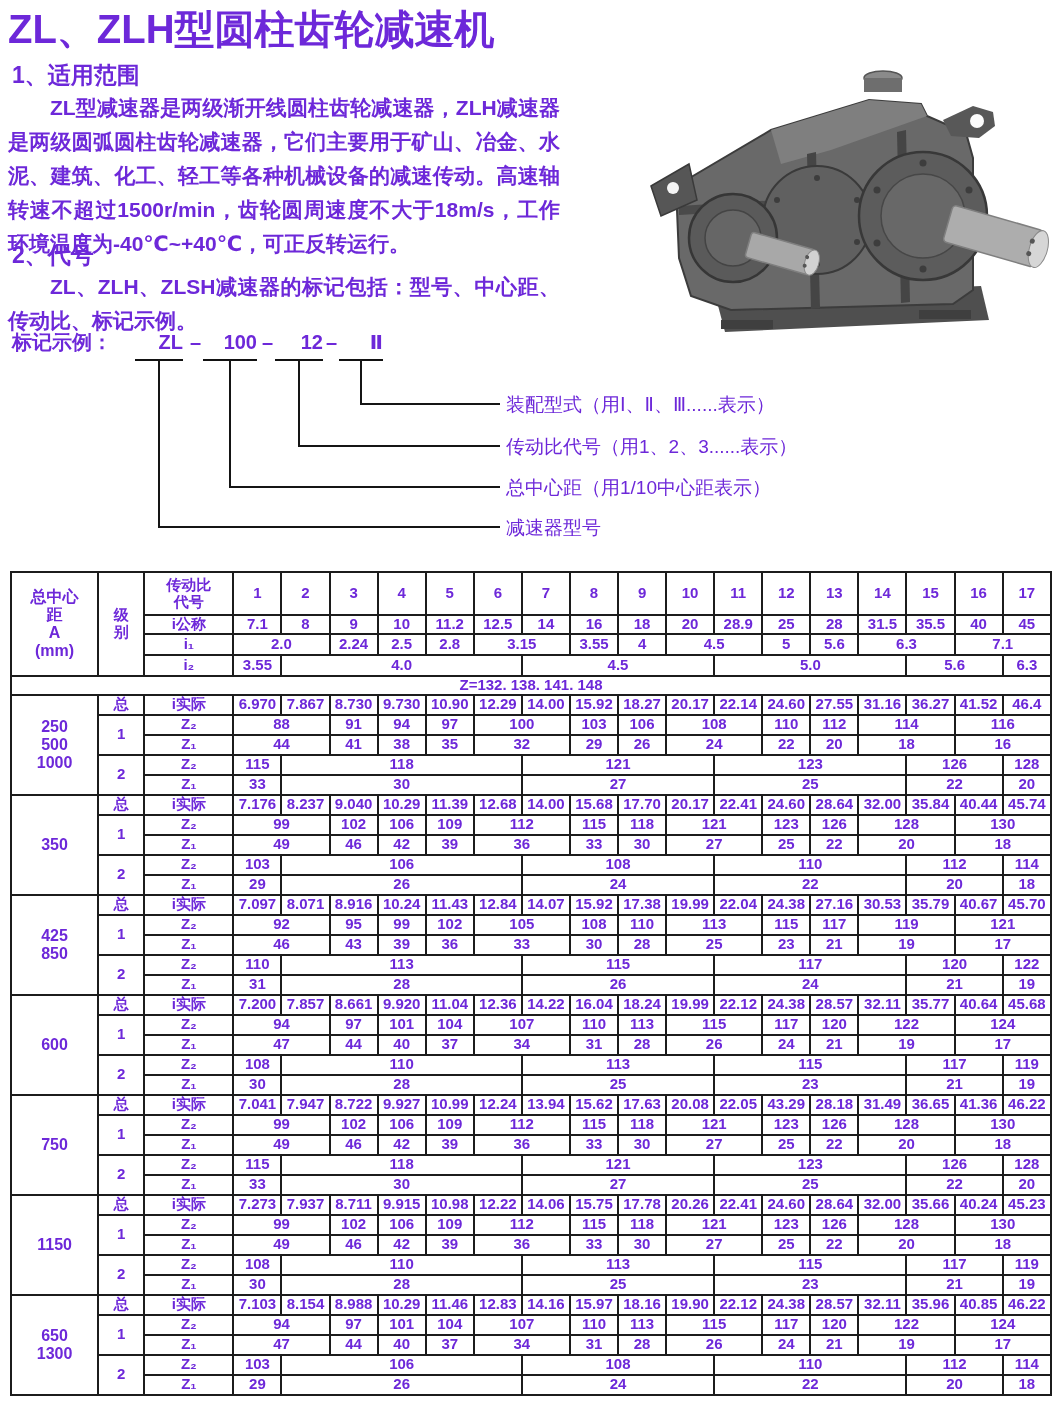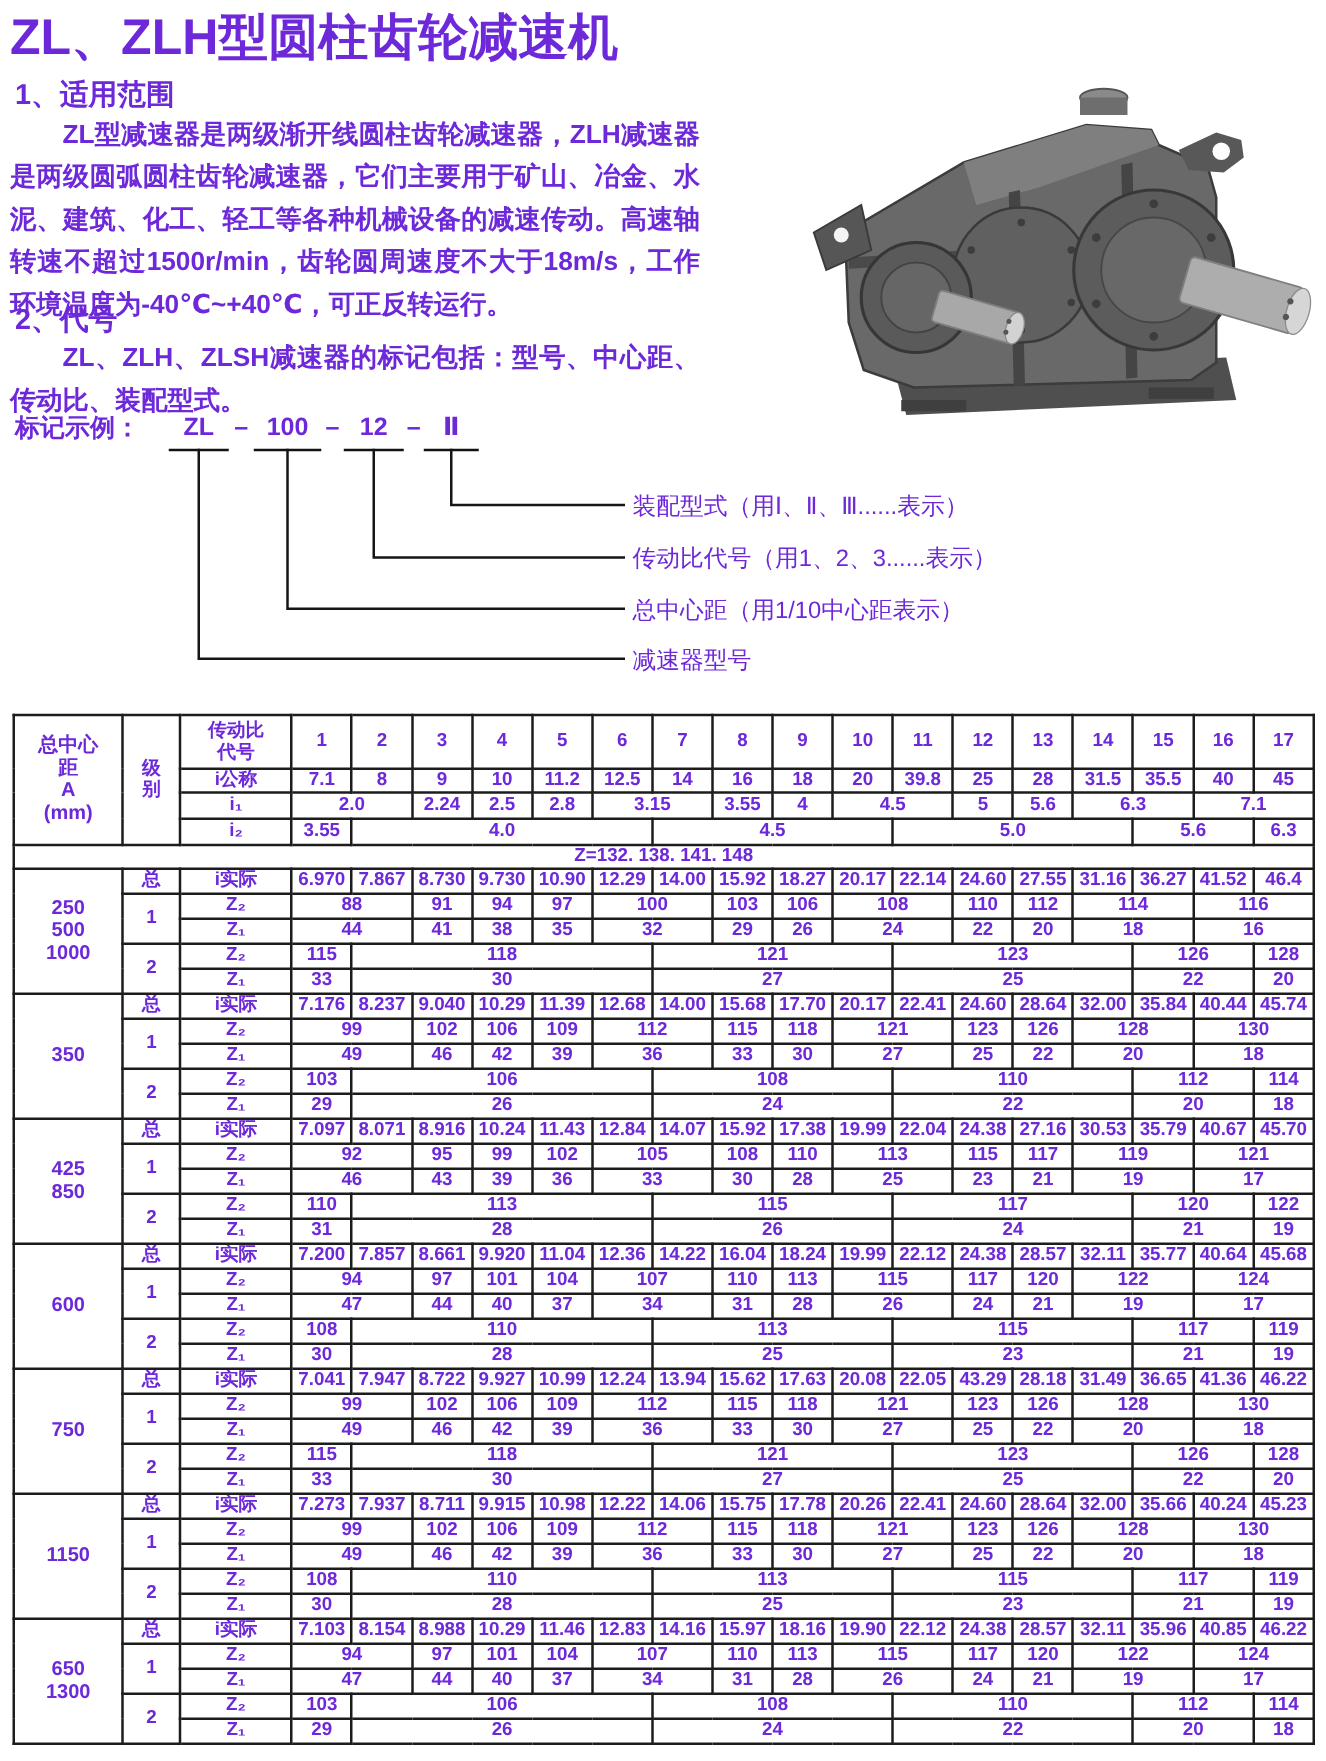--- a/index.html
+++ b/index.html
@@ -4,21 +4,21 @@
 <style>
   *{margin:0;padding:0;box-sizing:border-box;}
   html,body{background:#ffffff;}
   #page{position:relative;width:1061px;height:1409px;background:#fff;overflow:hidden;
         font-family:"Liberation Sans","DejaVu Sans",sans-serif;color:#6d28d9;}
   .abs{position:absolute;}
   #title{left:8px;top:2px;font-size:40px;font-weight:700;white-space:nowrap;}
   .sec-h{font-size:23px;font-weight:700;white-space:nowrap;}
   .body-text{font-size:21px;font-weight:600;line-height:34px;text-align:justify;text-indent:2em;}
   .ex-label{font-size:20px;font-weight:700;}
-  .tok{position:absolute;top:329px;height:32px;text-align:center;font-size:20px;font-weight:700;line-height:26px;}
+  .tok{position:absolute;top:329px;height:32px;text-align:right;font-size:20px;font-weight:700;line-height:26px;}
   .tok.u{border-bottom:2px solid #121212;}
   .callout{position:absolute;left:506px;font-size:19px;font-weight:400;white-space:nowrap;}
   #diagram-lines{position:absolute;left:0;top:0;pointer-events:none;}
   #photo{position:absolute;left:621px;top:58px;}
   
   #gear-table{position:absolute;left:10px;top:571px;border-collapse:collapse;table-layout:fixed;width:1042px;}
   #gear-table td{border:2px solid #1c1c1c;text-align:center;vertical-align:middle;padding:0 1px;
                  font-size:15px;font-weight:600;line-height:1.12;overflow:hidden;}
   #gear-table .cola{font-size:16px;}
   tr.r-codes td{height:43px;font-size:17px;}
@@ -81,21 +81,21 @@
         <ellipse cx="120" cy="0" rx="9" ry="19" fill="#d6d6d6" stroke="#8a8a8a" stroke-width="1"></ellipse>
         <circle cx="112" cy="-6" r="2.5" fill="#555"></circle>
           <circle cx="112" cy="7" r="2.5" fill="#555"></circle>
       </g>
       <rect x="100" y="262" width="52" height="9" fill="#3f3f3f"></rect>
       <rect x="298" y="252" width="52" height="9" fill="#3f3f3f"></rect>
     </g>
   </svg>
 
   <div class="abs sec-h" style="left:12px;top:240px">2、代号</div>
-  <div class="abs body-text" style="left:8px;top:270px;width:552px">ZL、ZLH、ZLSH减速器的标记包括：型号、中心距、传动比、装配型式。</div>
+  <div class="abs body-text" style="left:8px;top:270px;width:552px">ZL、ZLH、ZLSH减速器的标记包括：型号、中心距、传动比、标记示例。</div>
   <div class="abs ex-label" style="left:12px;top:329px">标记示例：</div>
 
   <span class="tok u" style="left:135px;width:48px">ZL</span>
   <span class="tok" style="left:185px;width:16px">–</span>
   <span class="tok u" style="left:203px;width:54px">100</span>
   <span class="tok" style="left:259px;width:14px">–</span>
   <span class="tok u" style="left:275px;width:48px">12</span>
   <span class="tok" style="left:325px;width:12px">–</span>
   <span class="tok u" style="left:339px;width:44px">Ⅱ</span>
 
@@ -163,21 +163,21 @@
           <td>7.1</td>
           <td>8</td>
           <td>9</td>
           <td>10</td>
           <td>11.2</td>
           <td>12.5</td>
           <td>14</td>
           <td>16</td>
           <td>18</td>
           <td>20</td>
-          <td>39.8</td>
+          <td>28.9</td>
           <td>25</td>
           <td>28</td>
           <td>31.5</td>
           <td>35.5</td>
           <td>40</td>
           <td>45</td>
         </tr>
         <tr class="r-i1">
           <td>i₁</td>
           <td colspan="2">2.0</td>

